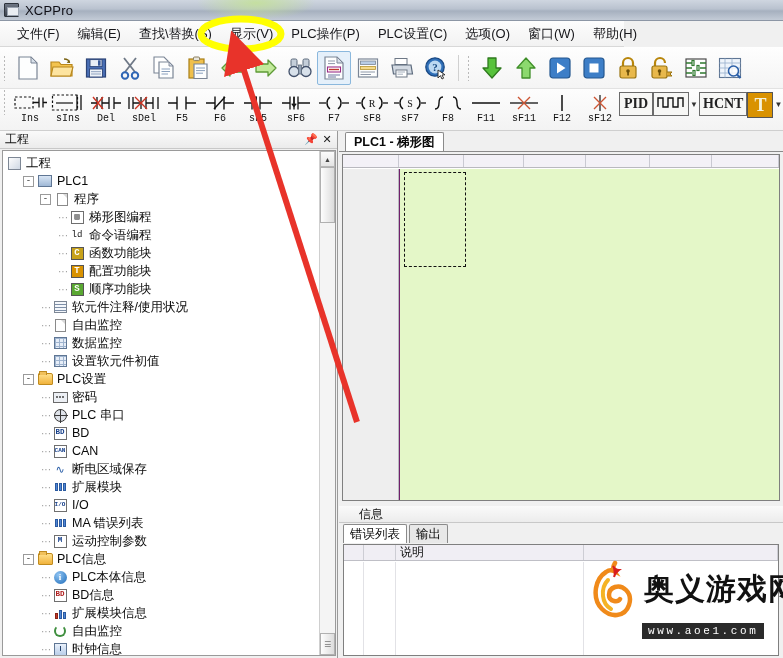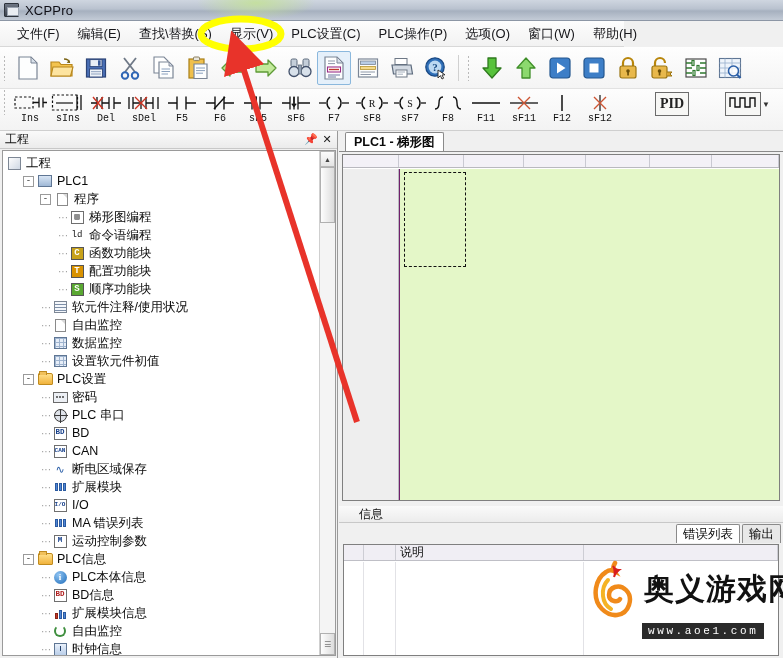--- a/index.html
+++ b/index.html
@@ -94,21 +94,20 @@
   .lbtn .key {
     font-family:"Liberation Mono","DejaVu Sans Mono",monospace;
     font-size:10px; color:#111; line-height:11px; margin-top:-1px;
   }
   .boxbtn {
     height:24px; min-width:34px; margin-top:3px;
     border:1px solid #6b6b6b; display:flex; align-items:center; justify-content:center;
     font-family:"Liberation Serif","DejaVu Serif",serif; font-weight:bold;
     font-size:14px; color:#222; background:#f7f7f5; flex:0 0 auto;
     padding: 0 3px;
-    margin-left: 36px;
   }
   .colorbtn {
     width:26px; height:26px; margin-top:3px; display:flex;
     align-items:center; justify-content:center; flex:0 0 auto;
     font-family:"Liberation Serif","DejaVu Serif",serif;
     font-size:18px; font-weight:bold; color:#f5f3dc;
     border:1px solid #555;
   }
   .caret {
     width:10px; height:24px; margin-top:3px; display:flex;
@@ -247,21 +246,21 @@
   
   .infopanel {
     position:absolute; left:339px; top:506px; width:444px; height:152px;
     background:#f0f0f0;
   }
   .info-head {
     height:17px; background:linear-gradient(180deg,#fafafa,#ececec);
     border-bottom:1px solid #c8c8c8; display:flex; align-items:center; padding-left:20px;
   }
   .info-head .ttl { font-size:12px; color:#111; }
-  .info-tabs { height:20px; display:flex; align-items:flex-end; padding-left:4px; background:#f0f0f0;justify-content:flex-end; }
+  .info-tabs { height:20px; display:flex; align-items:flex-end; padding-left:4px; background:#f0f0f0; }
   .itab {
     height:19px; padding:0 6px; display:flex; align-items:center;
     font-size:12.5px; color:#0a0a0a;
     border:1px solid #8a8a8a; border-bottom:none; background:#ffffff;
     border-radius:2px 2px 0 0; margin-right:2px;
   }
   .itab.inactive { background:#e8e8e8; }
   .grid-wrap {
     position:absolute; left:4px; top:38px; width:436px; height:112px;
     border:1px solid #7f7f7f; background:#ffffff; overflow:hidden;
@@ -308,22 +307,22 @@
     <div class="appicon"></div>
     <div class="apptitle">XCPPro</div>
     <div class="glow"></div>
   </div>
 
   <div class="menubar">
     <div class="menuitem">文件(F)</div>
     <div class="menuitem">编辑(E)</div>
     <div class="menuitem">查找\替换(S)</div>
     <div class="menuitem">显示(V)</div>
+    <div class="menuitem">PLC操作(P)</div>
     <div class="menuitem">PLC设置(C)</div>
-    <div class="menuitem">PLC操作(P)</div>
     <div class="menuitem">选项(O)</div>
     <div class="menuitem">窗口(W)</div>
     <div class="menuitem">帮助(H)</div>
   </div>
 
   <div class="toolbar1">
     <div class="grip"></div>
 
     <div class="tbtn">
       <svg width="22" height="24" viewBox="0 0 22 24">

